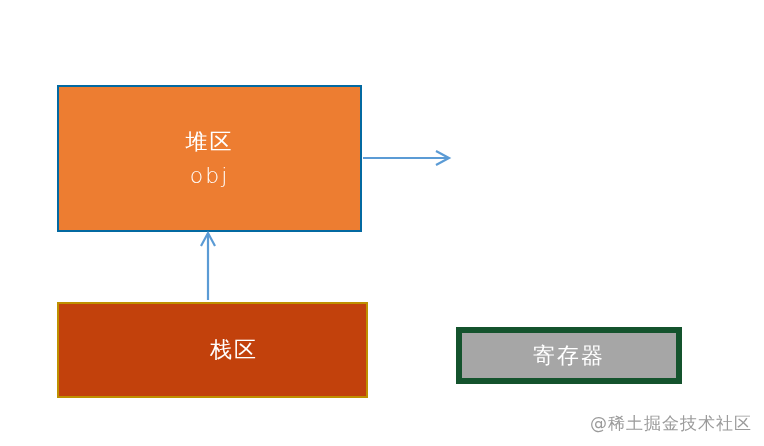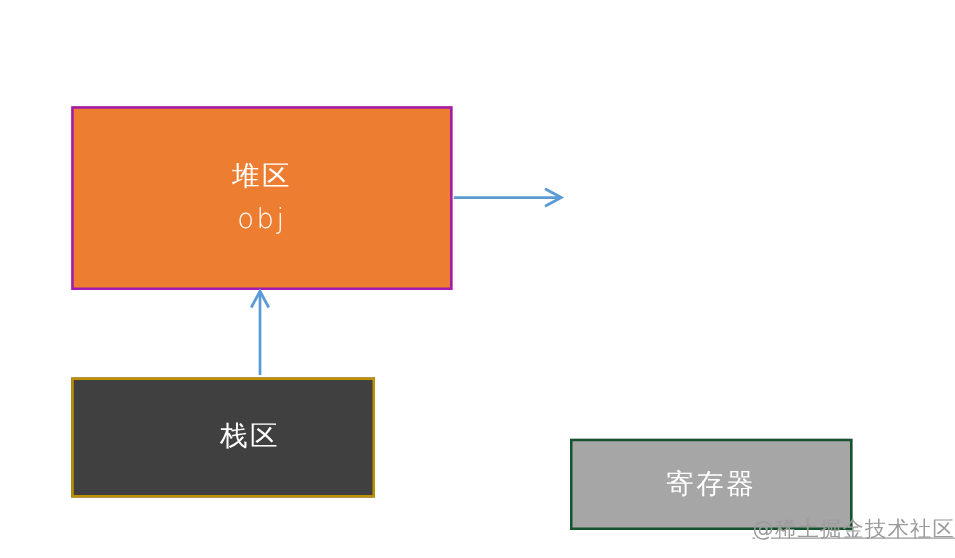--- a/index.html
+++ b/index.html
@@ -27,56 +27,55 @@
     font-weight: 300;
     letter-spacing: 2px;
     line-height: 34px;
     text-align: center;
   }
   .box .line { white-space: nowrap; }
   .heap {
     left: 57px; top: 85px;
     width: 305px; height: 147px;
     background: #ED7D31;
-    border: 2px solid #a21caf;
+    border: 2px solid #0369a1;
   }
   .object {
     left: 450px; top: 28px;
     width: 205px; height: 257px;
     background: #5B9BD5;
     border: 2px solid #41719C;
   }
   .stack {
     left: 57px; top: 302px;
-    width: 243px; height: 96px;
-    background: #404040;
+    width: 311px; height: 96px;
+    background: #c2410c;
     border: 2px solid #BF9000;
     padding-left: 43px;
   }
   .register {
-    left: 456px; top: 351px;
-    width: 226px; height: 73px;
+    left: 456px; top: 327px;
+    width: 226px; height: 57px;
     background: #A6A6A6;
-    border: 2px solid #14532d;
+    border: 6px solid #14532d;
   }
   .arrows {
     position: absolute;
     left: 0; top: 0;
     width: 764px; height: 446px;
     pointer-events: none;
   }
   .watermark {
     position: absolute;
-    right: 0;
+    right: 12px;
     bottom: 11px;
     color: #9B9B9B;
     font-size: 17px;
     letter-spacing: 1px;
     white-space: nowrap;
-    text-decoration: underline;
   }
 </style>
 </head>
 <body>
 
 <div class="canvas">
 
   <div class="box heap">
     <div class="line">堆区</div>
     <div class="line">obj</div>

